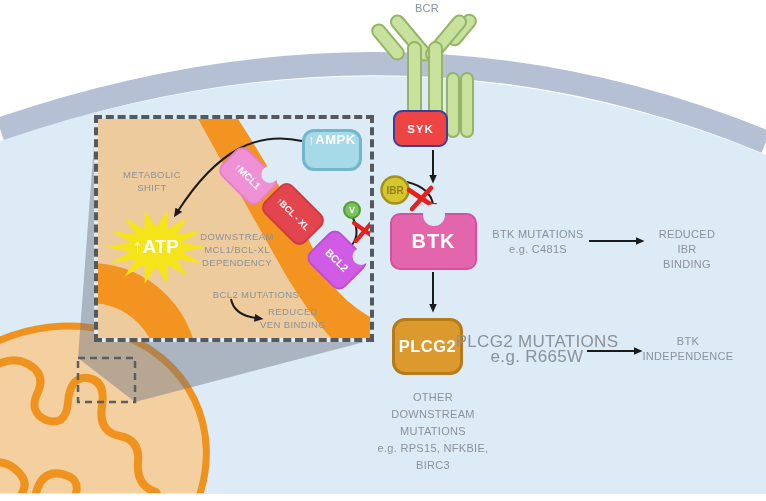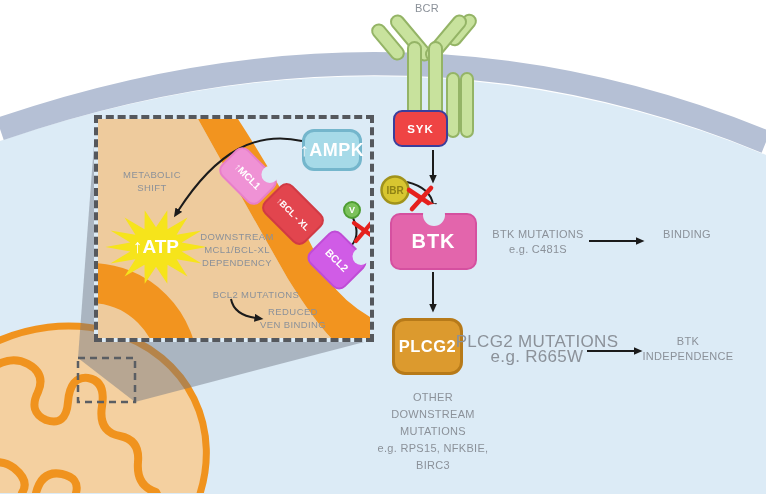--- a/index.html
+++ b/index.html
@@ -28,21 +28,21 @@
          border-radius:9px;color:#fff;font-weight:bold;box-sizing:border-box;}
   .pnotch{position:absolute;left:62%;top:-8px;width:17px;height:17px;border-radius:50%;
           background:#dcebf6;}
   .mcl1{left:123px;top:38px;width:54px;height:38px;background:#ef92d5;border:2px solid #e87fc9;
         transform:rotate(45deg);font-size:10px;}
   .bclxl{left:166px;top:75px;width:58px;height:40px;background:#e2454e;border:2px solid #d13a44;
         transform:rotate(45deg);font-size:9px;}
   .bcl2{left:214px;top:119px;width:50px;height:44px;background:#d05ce6;border:2px solid #bf4cd6;
         transform:rotate(45deg);font-size:10.5px;}
   .ampk{left:204px;top:10px;width:60px;height:42px;background:#a6dae8;border:3px solid #74b6cc;
-        border-radius:12px;font-size:18px;position:absolute;display:flex;align-items:center;
+        border-radius:12px;font-size:13px;position:absolute;display:flex;align-items:flex-start;
         justify-content:center;box-sizing:border-box;letter-spacing:.5px;}
   .insettext{position:absolute;color:#8b9199;font-size:9.5px;letter-spacing:.4px;line-height:13px;
              text-align:center;}
 </style>
 </head>
 <body>
 
 <div class="stage">
 
   <svg class="bg" width="766" height="501" viewBox="0 0 766 501">
@@ -182,20 +182,21 @@
 
   <div class="node plcg2">
     <span class="boxlabel">PLCG2</span>
   </div>
 
   <div class="abs ctrx gray" style="left:538px;top:227px;font-size:11px;line-height:15px;">
     <div>BTK MUTATIONS</div>
     <div>e.g. C481S</div>
   </div>
   <div class="abs ctrx gray" style="left:687px;top:227px;font-size:11px;line-height:15px;">
+    <div>REDUCED IBR</div>
     <div>BINDING</div>
   </div>
   <div class="abs ctrx gray" style="left:537px;top:334px;font-size:17px;line-height:15px;">
     <div>PLCG2 MUTATIONS</div>
     <div>e.g. R665W</div>
   </div>
   <div class="abs ctrx gray" style="left:688px;top:334px;font-size:11px;line-height:15px;">
     <div>BTK</div>
     <div>INDEPENDENCE</div>
   </div>

